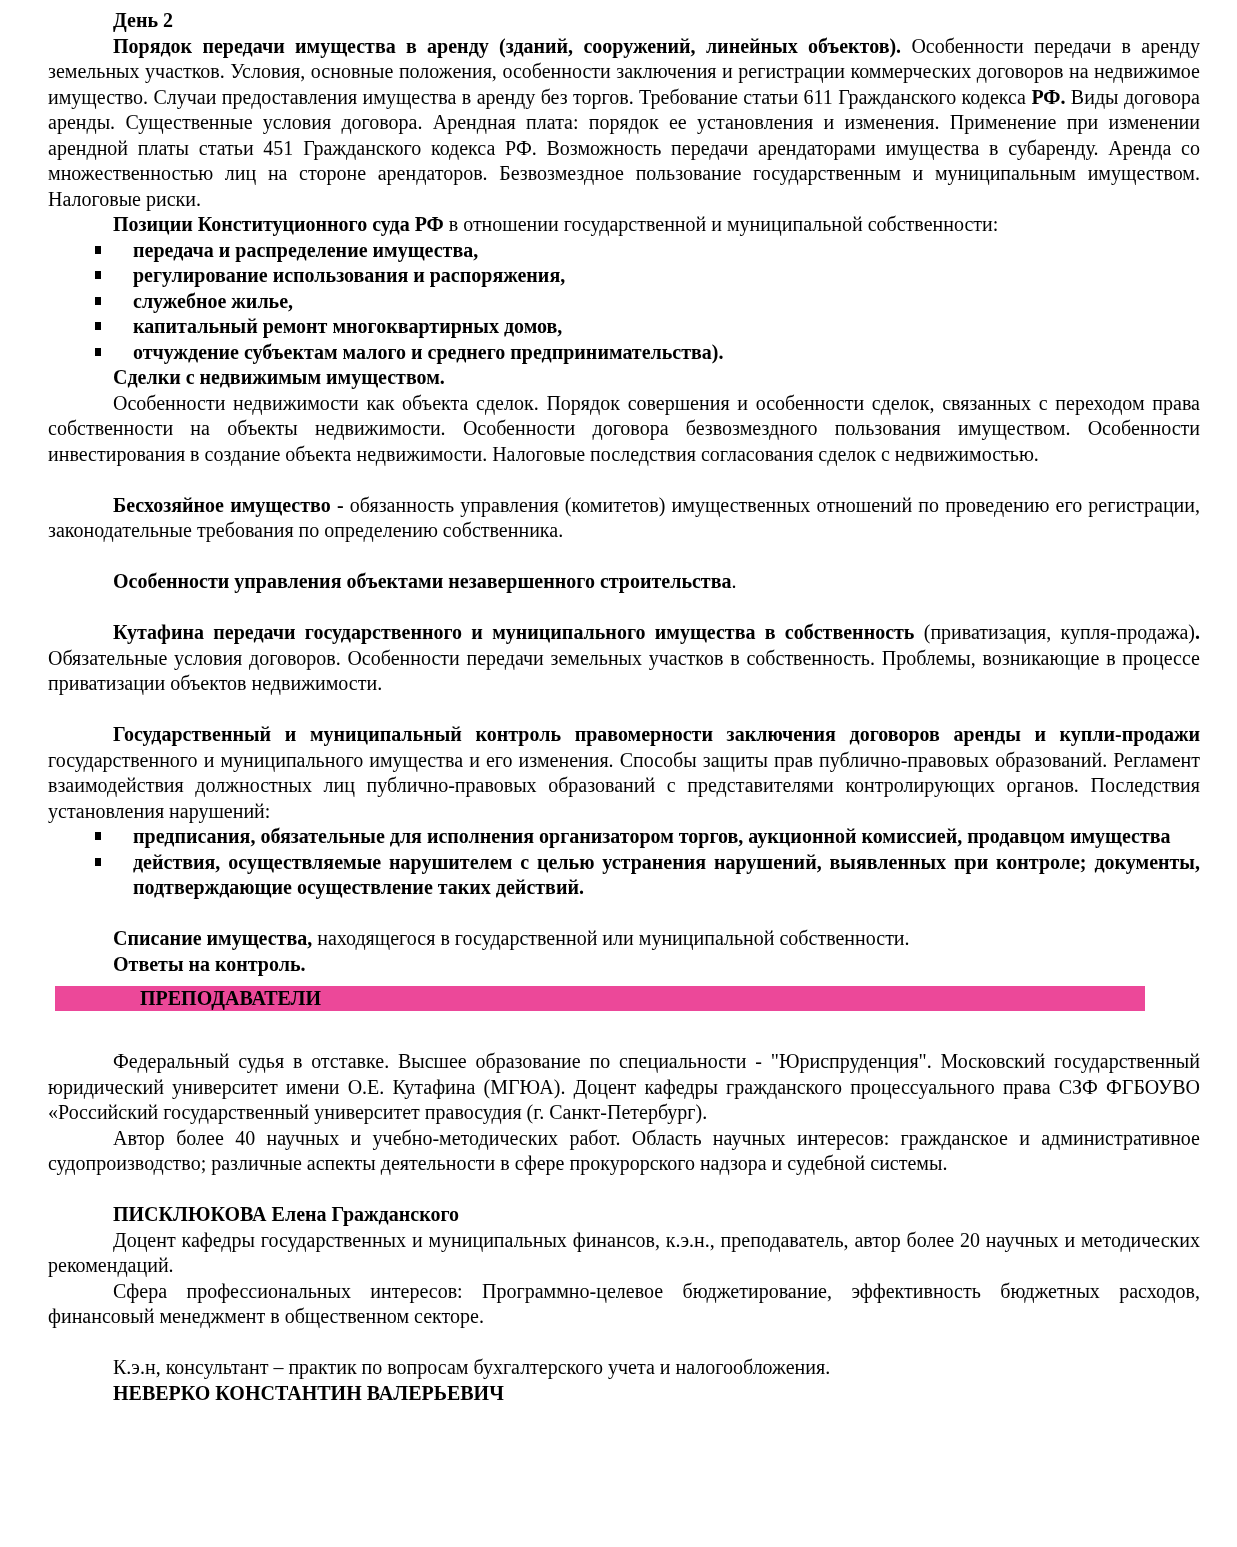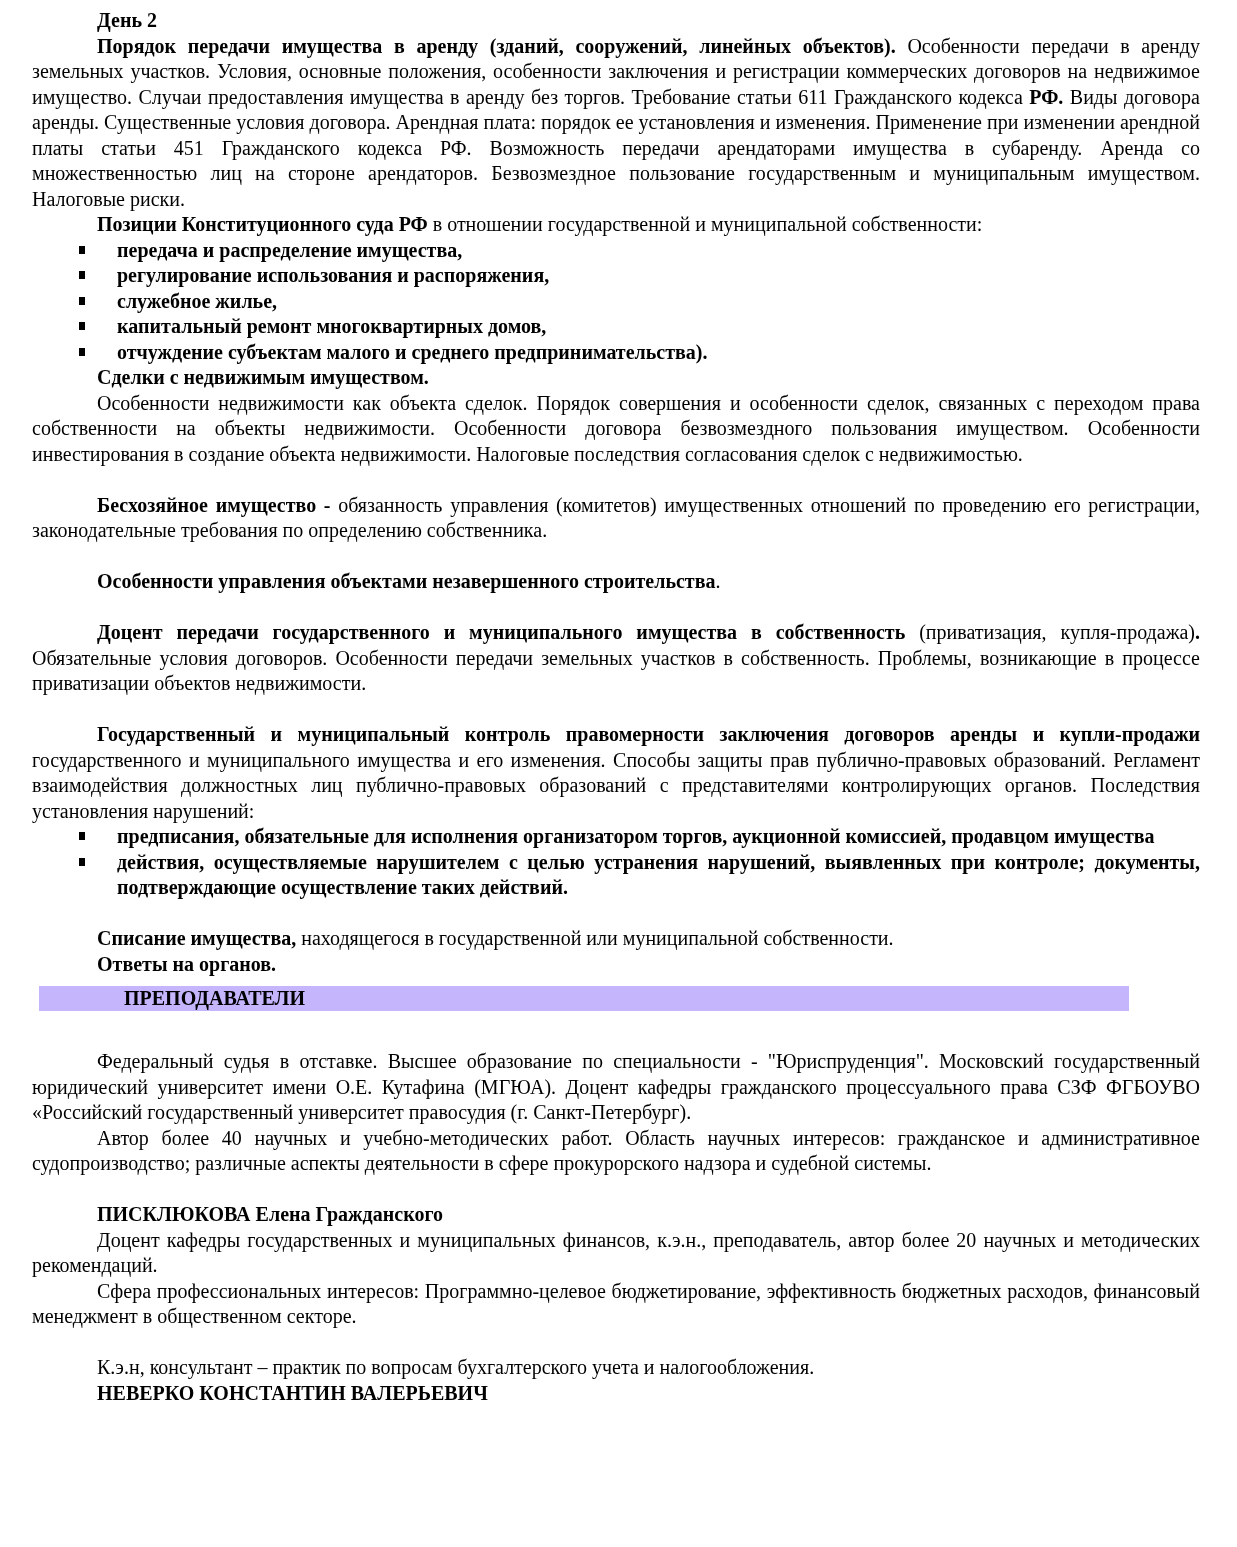--- a/index.html
+++ b/index.html
@@ -1,21 +1,21 @@
 <!DOCTYPE html>
 <html lang="ru"><head>
 <meta charset="utf-8">
 <style>
   html, body { margin: 0; padding: 0; background: #ffffff; }
   .page {
     position: relative;
     width: 1237px;
     height: 1547px;
     box-sizing: border-box;
-    padding: 8px 37px 0 32px;
+    padding: 8px 37px 0 48px;
     background: #ffffff;
     color: #000000;
     font-family: "Liberation Serif", "DejaVu Serif", serif;
     font-size: 20px;
     line-height: 25.5px;
     overflow: hidden;
   }
   .para { margin: 0; text-align: justify; }
   .indent { text-indent: 65px; }
   .b { font-weight: bold; }
@@ -74,38 +74,38 @@
   <div class="sp"></div>
 
   <p class="para indent"><span class="b">Бесхозяйное имущество -</span><span> обязанность управления (комитетов) имущественных отношений по проведению его регистрации, законодательные требования по определению собственника.</span></p>
 
   <div class="sp"></div>
 
   <p class="para indent"><span class="b">Особенности управления объектами незавершенного строительства</span><span>.</span></p>
 
   <div class="sp"></div>
 
-  <p class="para indent"><span class="b">Доцент передачи государственного и муниципального имущества в собственность</span><span> (приватизация, купля-продажа)</span><span class="b">.</span><span> Обязательные условия договоров. Особенности передачи земельных участков в собственность. Проблемы, возникающие в процессе приватизации объектов недвижимости.</span></p>
+  <p class="para indent"><span class="b">Кутафина передачи государственного и муниципального имущества в собственность</span><span> (приватизация, купля-продажа)</span><span class="b">.</span><span> Обязательные условия договоров. Особенности передачи земельных участков в собственность. Проблемы, возникающие в процессе приватизации объектов недвижимости.</span></p>
 
   <div class="sp"></div>
 
   <p class="para indent"><span class="b">Государственный и муниципальный контроль правомерности заключения договоров аренды и купли-продажи</span><span> государственного и муниципального имущества и его изменения. Способы защиты прав публично-правовых образований. Регламент взаимодействия должностных лиц публично-правовых образований с представителями контролирующих органов. Последствия установления нарушений:</span></p>
 
   <ul class="bullets">
     <li><span>предписания, обязательные для исполнения организатором торгов, аукционной комиссией, продавцом имущества</span></li>
     <li><span>действия, осуществляемые нарушителем с целью устранения нарушений, выявленных при контроле; документы, подтверждающие осуществление таких действий.</span></li>
   </ul>
 
   <div class="sp"></div>
 
   <p class="para indent"><span class="b">Списание имущества,</span><span> находящегося в государственной или муниципальной собственности.</span></p>
 
-  <p class="para indent"><span class="b">Ответы на органов.</span></p>
+  <p class="para indent"><span class="b">Ответы на контроль.</span></p>
 
-  <div class="banner" id="teachers-banner" style="background: #c4b5fd;"><span>ПРЕПОДАВАТЕЛИ</span></div>
+  <div class="banner" id="teachers-banner" style="background: #ec4899;"><span>ПРЕПОДАВАТЕЛИ</span></div>
 
   <div class="sp-lg"></div>
 
   <p class="para indent"><span>Федеральный судья в отставке. Высшее образование по специальности - "Юриспруденция". Московский государственный юридический университет имени О.Е. Кутафина (МГЮА). Доцент кафедры гражданского процессуального права СЗФ ФГБОУВО «Российский государственный университет правосудия (г. Санкт-Петербург).</span></p>
   <p class="para indent"><span>Автор более 40 научных и учебно-методических работ. Область научных интересов: гражданское и административное судопроизводство; различные аспекты деятельности в сфере прокурорского надзора и судебной системы.</span></p>
 
   <div class="sp"></div>
 
   <p class="para indent"><span class="b">ПИСКЛЮКОВА Елена Гражданского</span></p>
   <p class="para indent"><span>Доцент кафедры государственных и муниципальных финансов, к.э.н., преподаватель, автор более 20 научных и методических рекомендаций.</span></p>

